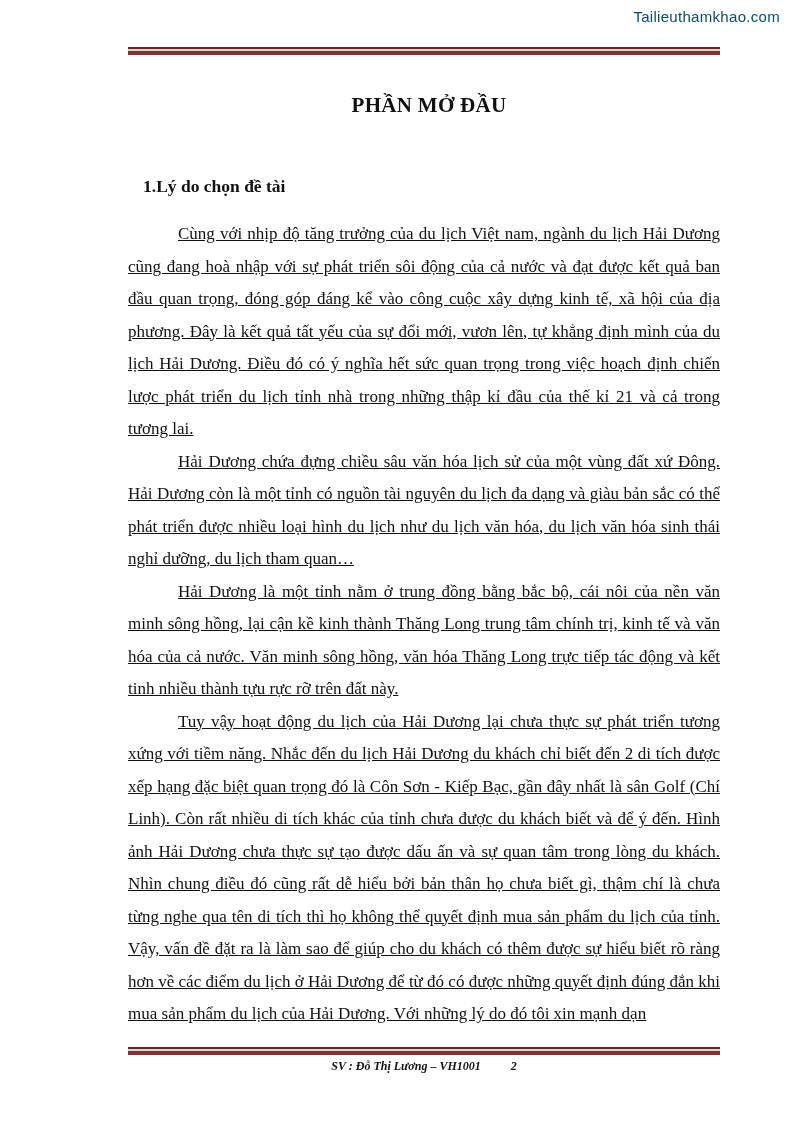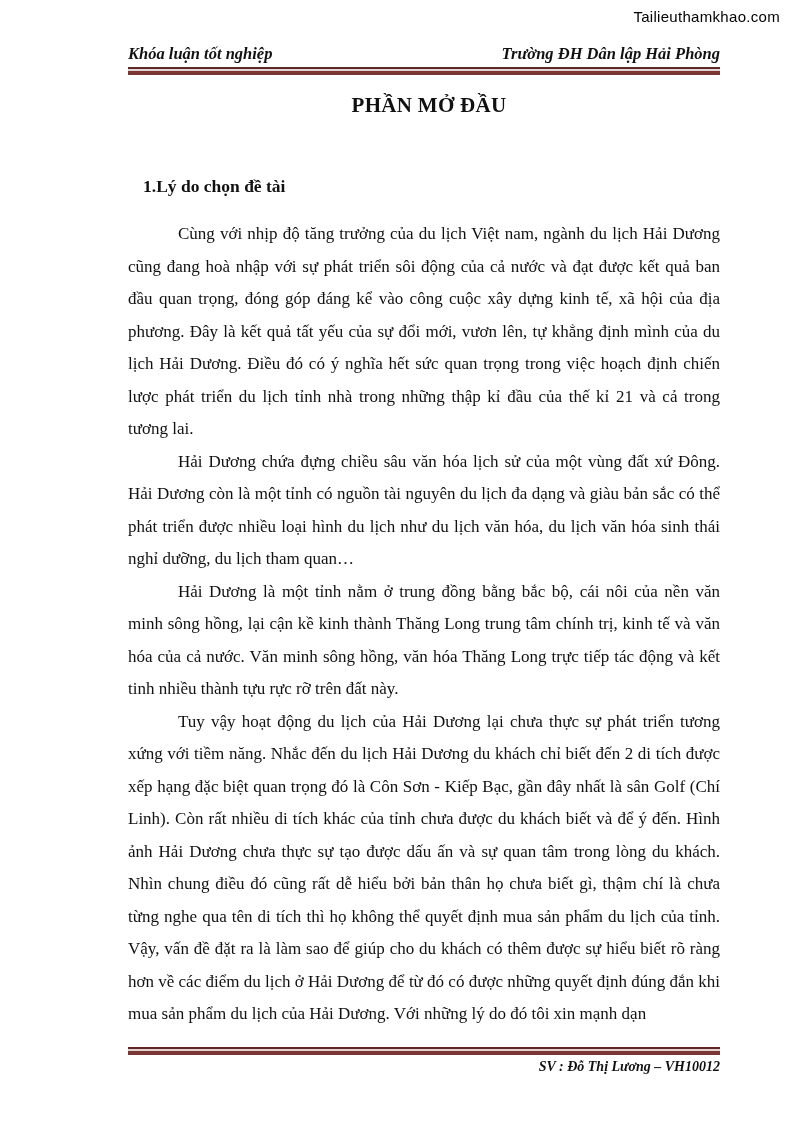--- a/index.html
+++ b/index.html
@@ -17,21 +17,21 @@
     color: #111111;
   }
 
   
   .watermark {
     position: absolute;
     top: 8px;
     right: 14px;
     font-family: "Liberation Sans", sans-serif;
     font-size: 15px;
-    color: #000000;
+    color: #0c4a6e;
     letter-spacing: 0.3px;
   }
 
   
   .header {
     position: absolute;
     left: 128px;
     top: 44px;
     width: 592px;
   }
@@ -76,55 +76,53 @@
     font-size: 17.5px;
     line-height: 33px;
     margin: 15px;
   }
   .para {
     margin: 0;
     font-size: 17px;
     line-height: 32.5px;
     text-align: justify;
     text-indent: 50px;
+    text-decoration: underline;
   }
 
   
   .footer {
     position: absolute;
     left: 128px;
     top: 1044px;
     width: 592px;
   }
   .footer-row {
     display: flex;
-    justify-content: flex-end;
+    justify-content: center;
     align-items: baseline;
     font-weight: bold;
     font-style: italic;
-    font-size: 14px;
+    font-size: 12px;
     margin-top: 4px;
+    gap: 30px;
   }
   .footer-row .page-number {
     font-weight: bold;
     font-style: italic;
   }
 </style>
 </head>
 <body>
 
 <div class="page">
 
   <div class="watermark">Tailieuthamkhao.com</div>
 
   <div class="header">
-    <div class="header-row">
-      <span>Khóa luận tốt nghiệp</span>
-      <span>Trường ĐH Dân lập Hải Phòng</span>
-    </div>
     <div class="rule">
       <div class="thin"></div>
       <div class="gap"></div>
       <div class="thick"></div>
     </div>
   </div>
 
   <div class="doc-title">PHẦN MỞ ĐẦU</div>
 
   <div class="body">

